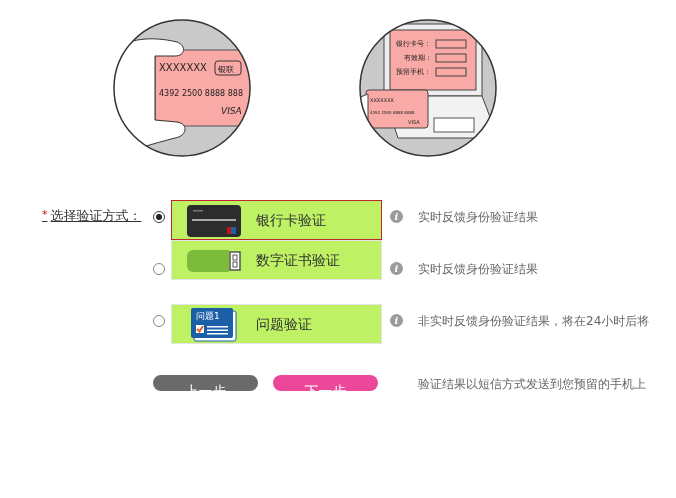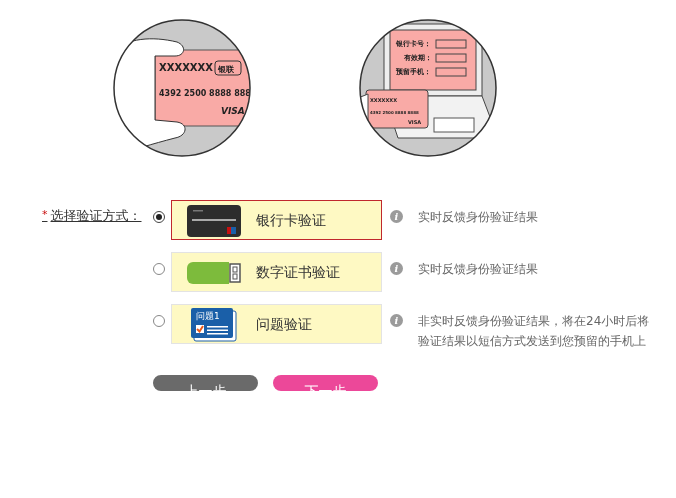--- a/index.html
+++ b/index.html
@@ -1,28 +1,28 @@
 <!DOCTYPE html>
 <html><head>
 <meta charset="utf-8">
 <style>
   html, body { margin:0; padding:0; background:#fff; }
   body { width:676px; height:498px; position:relative; overflow:hidden;
          font-family:"DejaVu Sans","Liberation Sans",sans-serif; color:#333; }
-  .illus { position:absolute;font-weight:bold; }
+  .illus { position:absolute; }
   .illus svg { display:block; }
   .label { position:absolute; left:42px; top:207px; font-size:13px; color:#333; white-space:nowrap;text-decoration:underline; }
   .label .star { color:#c81010; font-size:11px; margin-right:3px; position:relative; top:-2px; }
   .radio { position:absolute; left:153px; width:12px; height:12px; border:1px solid #888;
            border-radius:50%; box-sizing:border-box; background:#fff; cursor:pointer; }
   .radio.checked { border-color:#444; }
   .radio.checked::after { content:""; position:absolute; left:2px; top:2px; width:6px; height:6px;
            border-radius:50%; background:#222; }
   .option { position:absolute; left:171px; width:211px; height:40px; box-sizing:border-box;
-            border:1px solid #e3e3e3; background:#fef9c3; cursor:pointer; }
+            border:1px solid #e3e3e3; background:#bef264; cursor:pointer; }
   .option.selected { border:1px solid #c0282d; }
   .option .opt-text { position:absolute; left:84px; top:11px; font-size:14px; color:#333; white-space:nowrap; }
   .option .opt-icon { position:absolute; left:15px; top:4px;text-decoration:underline; }
   .hint { position:absolute; left:390px; font-size:12px; color:#666; line-height:20px; }
   .hint .info { position:absolute; left:0; top:3px; width:13px; height:13px; border-radius:50%;
                 background:#9b9b9b; color:#fff; font-size:10px; font-weight:bold; font-style:italic;
                 text-align:center; line-height:13px; font-family:"DejaVu Serif",serif; }
   .hint .hint-text { position:absolute; left:28px; top:0; white-space:nowrap; }
   .btn { position:absolute; top:375px; height:16px; width:105px; border-radius:9px; color:#fff;
          font-size:14px; text-align:center; line-height:32px; cursor:pointer; }
@@ -100,21 +100,21 @@
     </svg>
   </span>
   <span class="opt-text">银行卡验证</span>
 </div>
 <div class="hint" style="top:207px;">
   <span class="info">i</span>
   <span class="hint-text">实时反馈身份验证结果</span>
 </div>
 
 <div class="radio" style="top:263px;"></div>
-<div class="option" style="top:252px;">
+<div class="option" style="top:240px;">
   <span class="opt-icon" style="top:9px;">
     <svg width="56" height="22" viewBox="0 0 56 22">
       <rect x="0" y="0" width="42" height="22" rx="6" fill="#7dbb3c"></rect>
       <rect x="36" y="0" width="6" height="22" fill="#7dbb3c"></rect>
       <rect x="43" y="2" width="10" height="18" fill="#fff" stroke="#555" stroke-width="1.5"></rect>
       <rect x="46" y="5" width="4" height="5" fill="none" stroke="#555"></rect>
       <rect x="46" y="12" width="4" height="5" fill="none" stroke="#555"></rect>
     </svg>
   </span>
   <span class="opt-text">数字证书验证</span>
@@ -137,18 +137,18 @@
       <rect x="16" y="21.5" width="21" height="1.5" fill="#fff"></rect>
       <rect x="16" y="25" width="21" height="1.5" fill="#fff"></rect>
     </svg>
   </span>
   <span class="opt-text">问题验证</span>
 </div>
 <div class="hint" style="top:311px;">
   <span class="info">i</span>
   <span class="hint-text">
     <span style="display:block;text-align:right;">非实时反馈身份验证结果，将在24小时后将</span>
-    <span style="display:block;">验证结果以短信方式发送到您预留的手机上</span>
+    <span style="display:block;margin-top:43px;">验证结果以短信方式发送到您预留的手机上</span>
   </span>
 </div>
 
 <div class="btn prev">上一步</div>
 <div class="btn next">下一步</div>
 
 </body></html>

